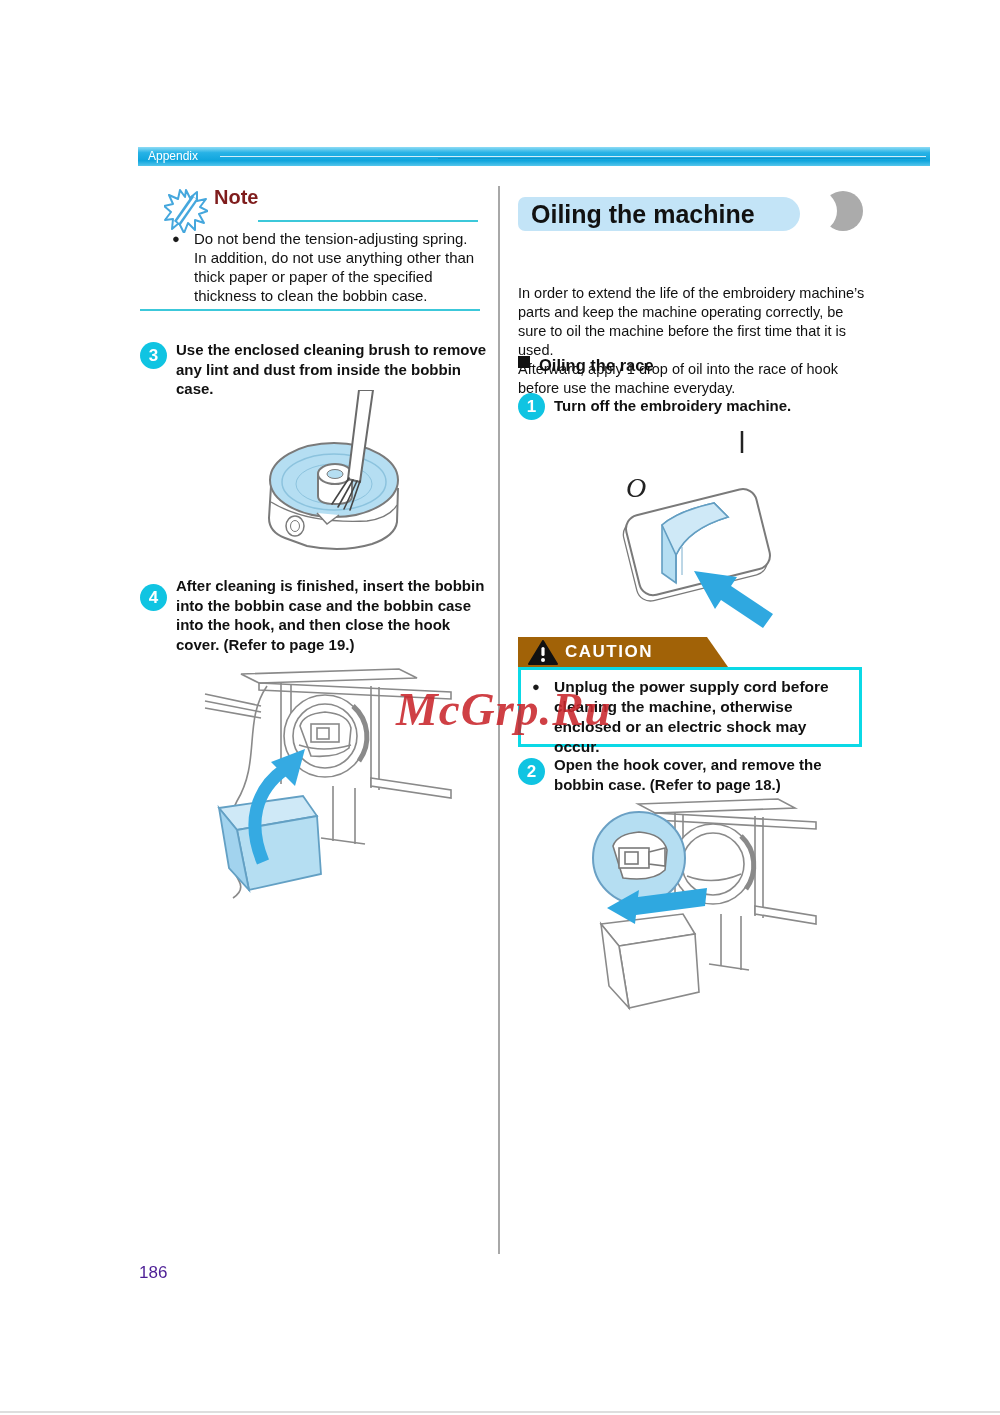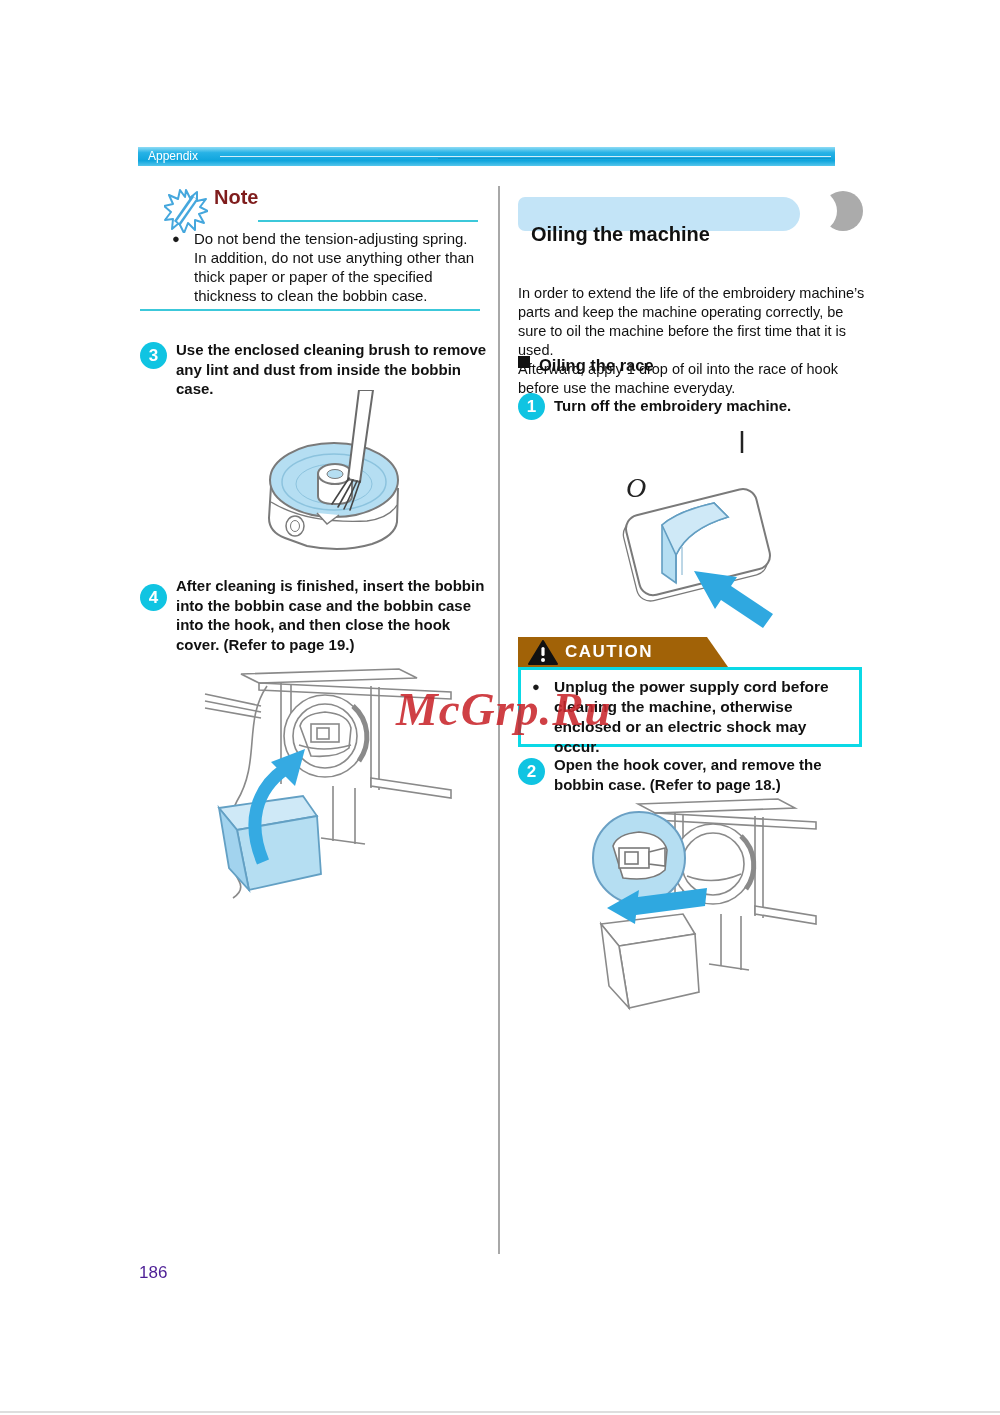--- a/index.html
+++ b/index.html
@@ -1,20 +1,20 @@
 <!DOCTYPE html>
 <html><head>
 <meta charset="utf-8">
 <style>
   html,body{margin:0;padding:0;background:#fff;}
   .page{position:relative;width:1000px;height:1415px;background:#ffffff;
         font-family:"Liberation Sans", sans-serif;color:#1a1a1a;overflow:hidden;}
 
   
-  .header-bar{position:absolute;left:138px;top:147px;width:697px;height:19px;
+  .header-bar{position:absolute;left:138px;top:147px;width:792px;height:19px;
     background:linear-gradient(180deg,#8edcf5 0%,#27b2e6 30%,#0fa5dd 72%,#55c6ec 100%);text-align:right;}
   .header-bar .hline{position:absolute;left:82px;right:4px;top:9px;height:1px;background:rgba(255,255,255,.8);}
   .header-bar .hline2{position:absolute;left:300px;right:4px;top:11px;height:1px;background:rgba(10,90,140,.25);}
   .appendix-label{position:absolute;left:10px;top:0;line-height:19px;font-size:12px;color:#ffffff;}
 
   
   .abs{position:absolute;}
   .cyan-line{position:absolute;height:2px;background:#3cc8da;}
   .step-circle{position:absolute;width:27px;height:27px;border-radius:50%;
     background:#10c4e2;color:#fff;font-weight:bold;font-size:17px;line-height:27px;text-align:center;}
@@ -22,21 +22,21 @@
   .body-text{font-size:14.5px;line-height:19px;color:#111;}
 
   
   .note-title{position:absolute;left:214px;top:186px;font-size:20px;font-weight:bold;color:#7f1d1d;}
   .note-row{position:absolute;left:172px;top:229px;width:308px;display:flex;}
   .note-row .bullet{flex:0 0 22px;font-size:13px;line-height:19px;}
 
   
   .section-title-bar{position:absolute;left:518px;top:197px;width:282px;height:34px;
     background:#c3e4f7;border-radius:7px 17px 17px 7px;}
-  .section-title{position:absolute;left:13px;top:0;line-height:34px;font-size:20px;font-weight:bold;color:#111;margin-top:20px;}
+  .section-title{position:absolute;left:13px;top:0;line-height:34px;font-size:25px;font-weight:bold;color:#111;}
   .intro{position:absolute;left:518px;top:236px;width:348px;margin-top:48px;}
   .intro p{margin:0;}
   .subsection{position:absolute;left:518px;top:356px;display:flex;align-items:flex-start;}
   .subsection .sq{width:12px;height:12px;background:#111;margin-right:9px;}
   .subsection .lbl{font-size:16.5px;font-weight:bold;color:#111;}
 
   
   .caution-banner{position:absolute;left:518px;top:637px;width:212px;height:30px;background:#a16207;
     clip-path:polygon(0 0,189px 0,210px 100%,0 100%);}
   .caution-label{position:absolute;left:47px;top:0;line-height:30px;font-size:17px;font-weight:bold;

